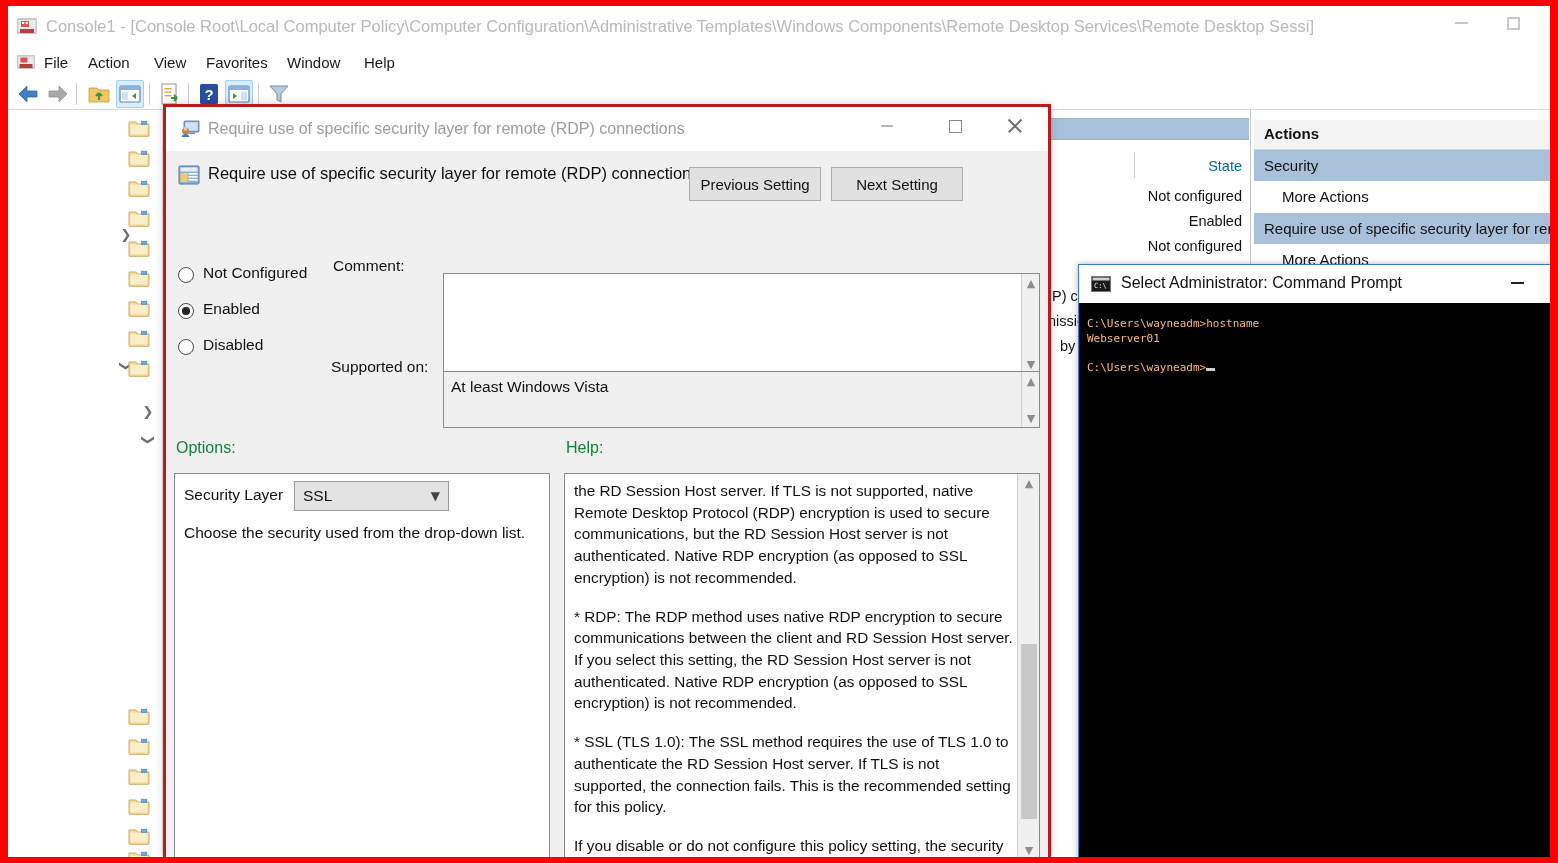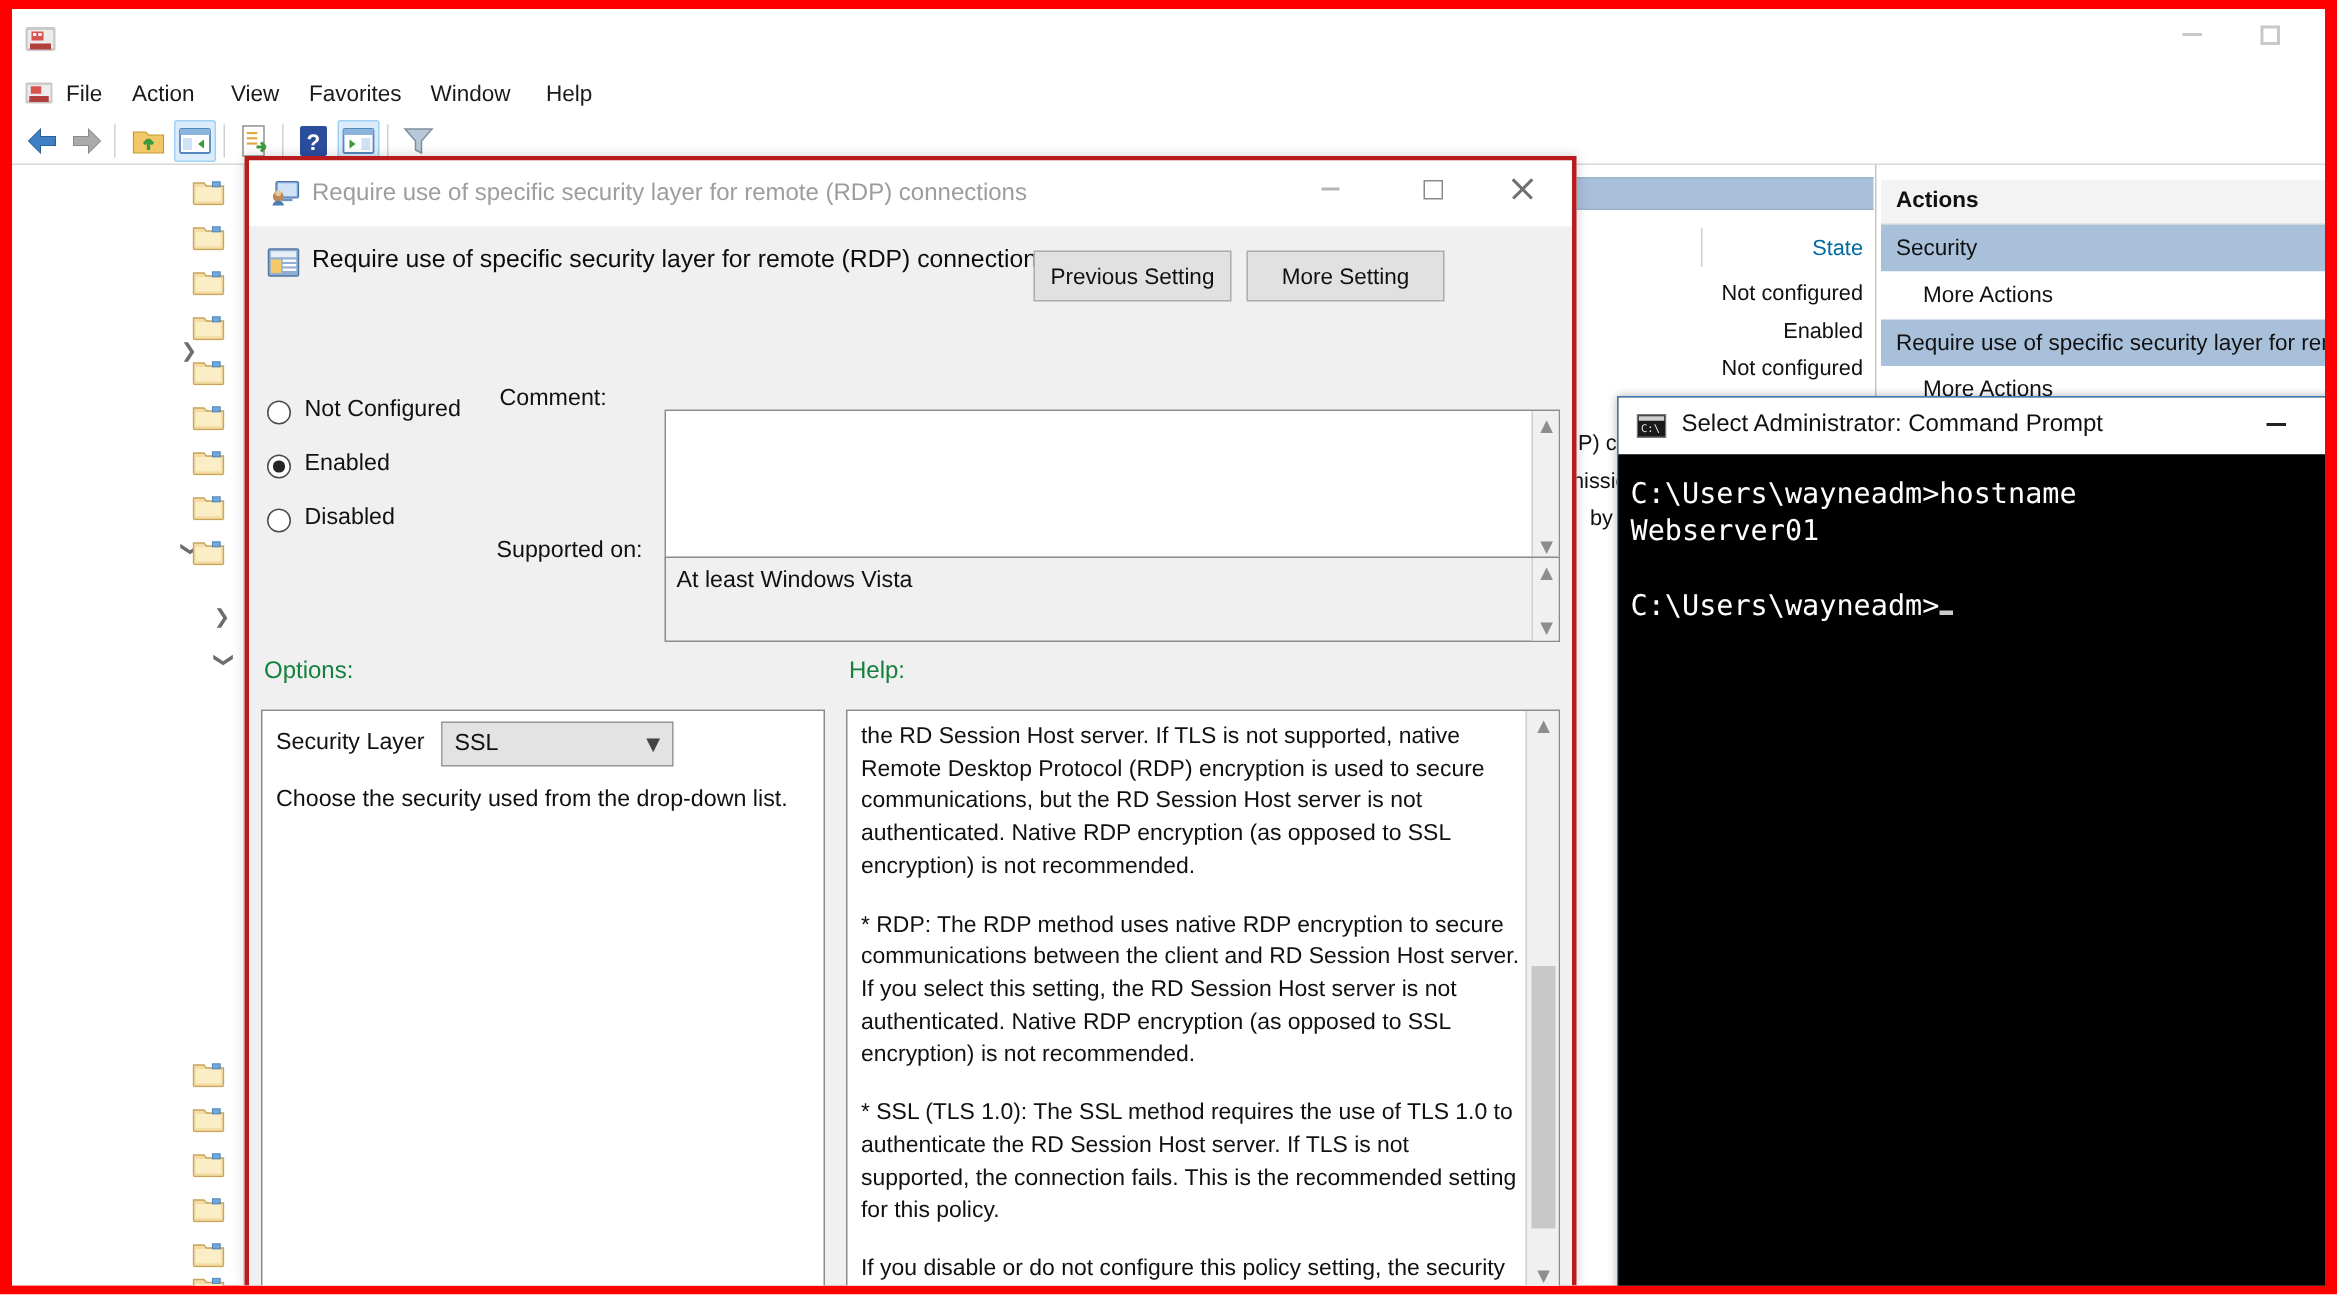--- a/index.html
+++ b/index.html
@@ -292,21 +292,21 @@
     position: absolute; left: 42px; top: 9px;
     font-size: 16px; color: #111; white-space: nowrap;
   }
   #cmd-min { position: absolute; right: 18px; top: 0; height: 36px; width: 44px;
              display: flex; align-items: center; justify-content: center; }
   #cmd-min .g { width: 13px; height: 1.6px; background: #222; }
   #cmd-console {
     position: absolute; left: 0; top: 38px; right: 0; bottom: 0;
     background: #000000; padding: 14px 0 0 8px;
     font-family: "DejaVu Sans Mono", "Liberation Mono", monospace;
-    font-size: 19px; color: #ffffff; line-height: 1.32;
+    font-size: 11px; color: #fdba74; line-height: 1.32;
     white-space: pre;
   }
   .cmd-cursor {
     display: inline-block; width: 9px; height: 3px;
     background: #cccccc; vertical-align: baseline;
   }
 </style>
 </head>
 <body>
 
@@ -316,20 +316,21 @@
 
     <div id="mmc-titlebar">
       <svg id="mmc-title-icon" viewBox="0 0 22 22">
         <rect x="1" y="3" width="20" height="16" rx="1.5" fill="#c9c9c9"></rect>
         <rect x="2.5" y="5" width="17" height="12" fill="#ececec"></rect>
         <path d="M4 14 h14 v4 h-14 z" fill="#b43f3f"></path>
         <rect x="5" y="6" width="8" height="6" fill="#d9534f"></rect>
         <rect x="6" y="7" width="2.2" height="2" fill="#fff"></rect>
         <rect x="9.6" y="7" width="2.2" height="2" fill="#fff"></rect>
       </svg>
+      <div id="mmc-title-text">Console1 - [Console Root\Local Computer Policy\Computer Configuration\Administrative Templates\Windows Components\Remote Desktop Services\Remote Desktop Sessi]</div>
       <div class="win-btn" id="mmc-min">
         <div class="min-glyph"></div>
       </div>
       <div class="win-btn" id="mmc-max">
         <div class="max-glyph"></div>
       </div>
     </div>
 
     <div id="mmc-menubar">
       <svg id="menu-icon" viewBox="0 0 20 20">
@@ -569,21 +570,21 @@
           <rect x="1" y="1" width="20" height="18" rx="1" fill="#8fb0d4" stroke="#55769e" stroke-width="1"></rect>
           <rect x="2.5" y="2.5" width="17" height="4" fill="#e8eef6"></rect>
           <rect x="2.5" y="8" width="7" height="9" fill="#f3c96a"></rect>
           <rect x="10.5" y="8" width="9" height="1.6" fill="#ffffff"></rect>
           <rect x="10.5" y="11" width="9" height="1.6" fill="#ffffff"></rect>
           <rect x="10.5" y="14" width="9" height="1.6" fill="#ffffff"></rect>
         </svg>
         <div id="dlg-head-title">Require use of specific security layer for remote (RDP) connections</div>
 
         <button class="nav-btn" id="btn-prev">Previous Setting</button>
-        <button class="nav-btn" id="btn-next">More Setting</button>
+        <button class="nav-btn" id="btn-next">Next Setting</button>
 
         <div class="radio-row" style="top:112px;">
           <span class="radio-circle"></span>
           <span class="radio-label">Not Configured</span>
         </div>
         <div class="radio-row" style="top:148px;">
           <span class="radio-circle checked"></span>
           <span class="radio-label">Enabled</span>
         </div>
         <div class="radio-row" style="top:184px;">

